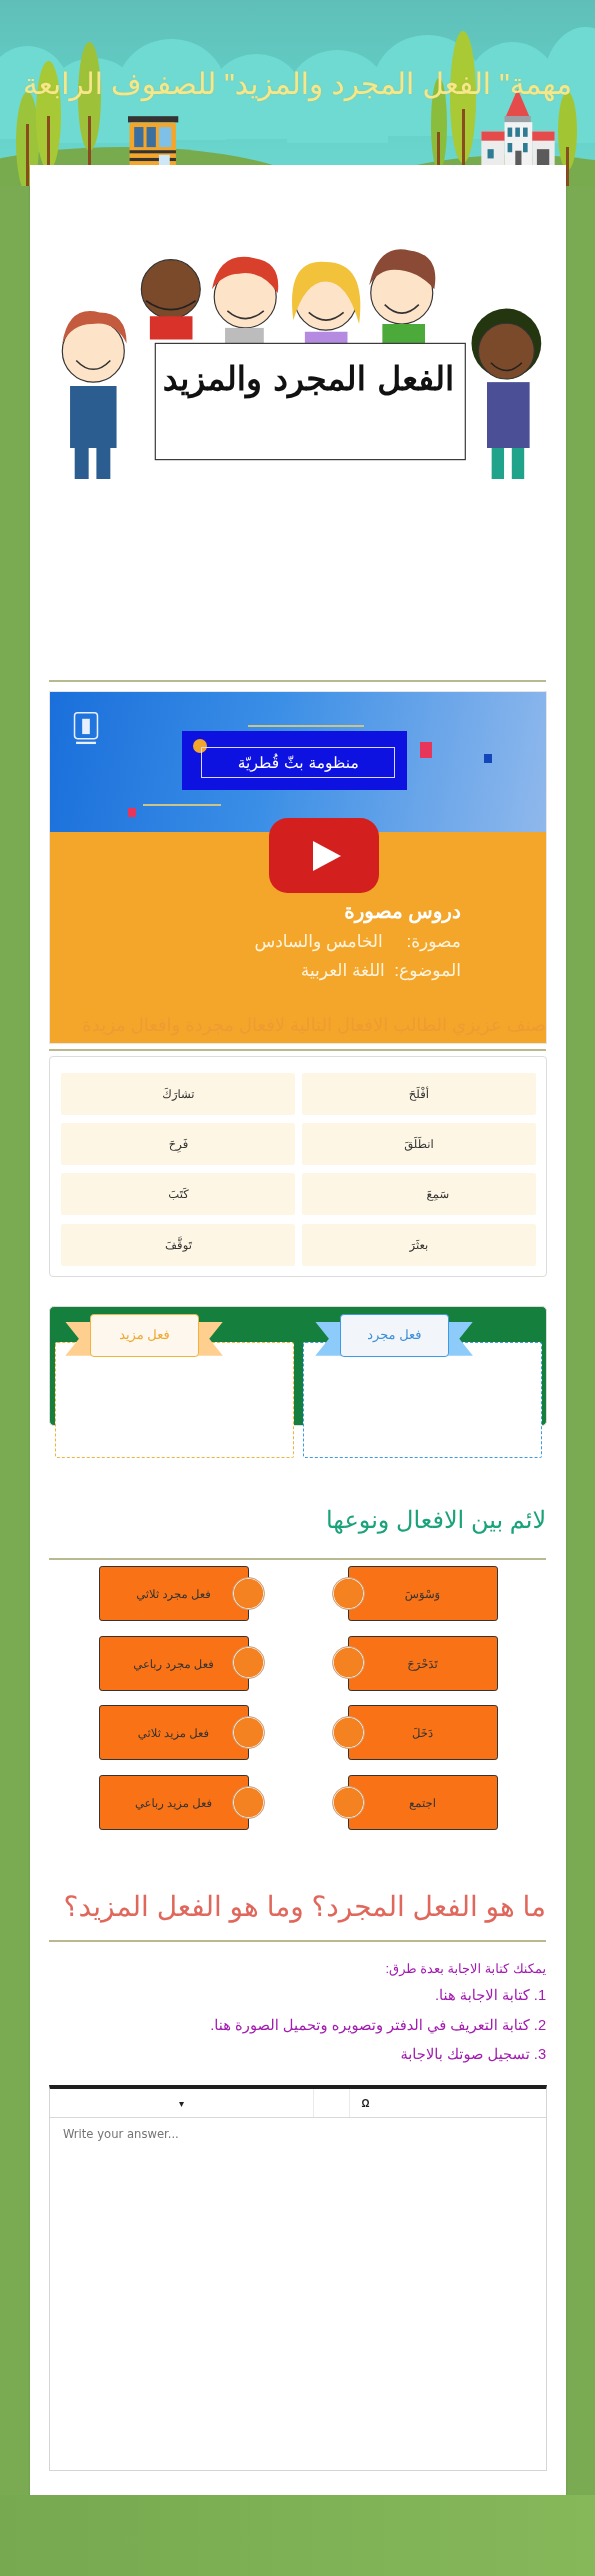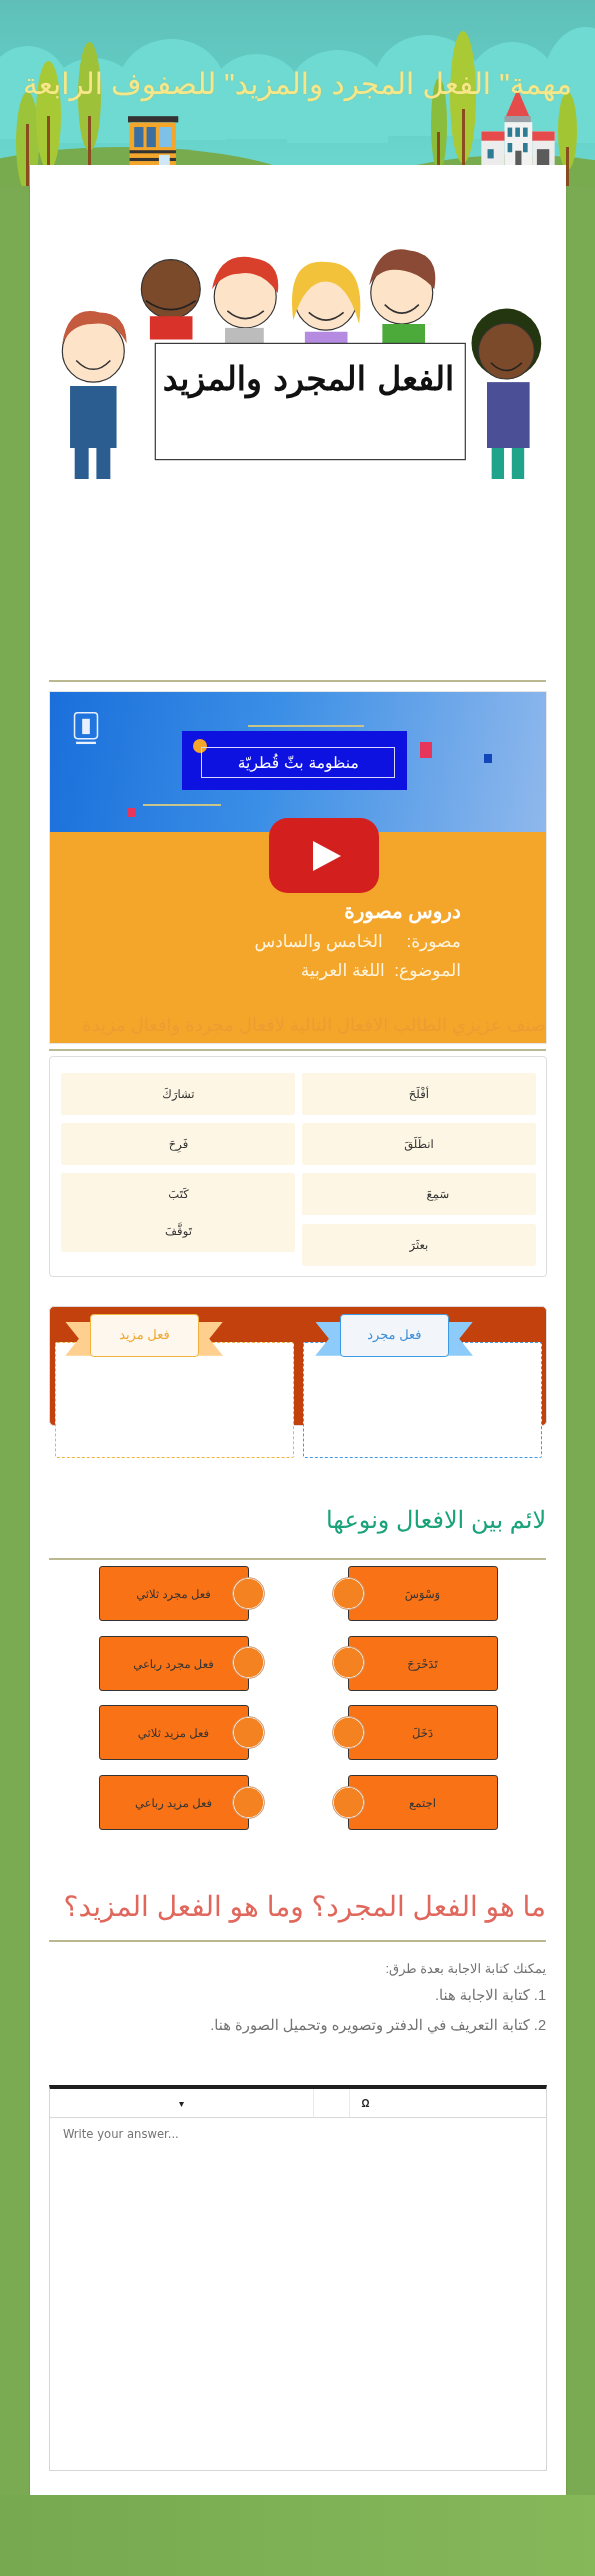--- a/index.html
+++ b/index.html
@@ -97,21 +97,21 @@
   .word-pool {
     position: absolute; left: 19.4px; top: 891px; width: 498px; height: 221px;
     border: 0.8px solid #dcdcdc; border-radius: 3.9px; background: #fff;
   }
   .word {
     position: absolute; width: 234px; height: 42px; background: #fdf6e4; border-radius: 2.3px;
     text-align: center; line-height: 42px; font-size: 11.6px; color: #333; direction: rtl;
   }
   .buckets {
     position: absolute; left: 19.4px; top: 1141px; width: 498px; height: 120px;
-    background: #c2410c; border: 0.8px solid #dcdcdc; border-radius: 5px;
+    background: #15803d; border: 0.8px solid #dcdcdc; border-radius: 5px;
   }
   .bucket { position: absolute; top: 35px; width: 249px; height: 116px; border: 1.6px dashed; border-radius: 2.3px; background: #fff; }
   .ribbon { position: absolute; top: 7px; width: 155px; height: 50px; }
   .ribbon .tail { position: absolute; top: 7.8px; width: 34px; height: 34px; }
   .ribbon .label {
     position: absolute; left: 23px; top: 0; width: 109px; height: 43px; border: 1.6px solid; border-radius: 3.9px;
     text-align: center; line-height: 40px; font-size: 13px; direction: rtl;
   }
   
   .match-title {
@@ -127,21 +127,21 @@
     position: absolute; width: 33px; height: 33px; border-radius: 50%; background: #f58220;
     border: 0.8px solid #c9a58c; box-shadow: 0 0 0 0.8px #fff inset;
   }
   
   .q-title {
     position: absolute; left: 19.4px; right: 19.4px; top: 1725px;
     direction: rtl; text-align: right; font-size: 28px; color: #e0675c;
   }
   .q-body {
     position: absolute; left: 19.4px; right: 19.4px; top: 1791px;
-    direction: rtl; text-align: right; font-size: 13px; color: #737373; line-height: 25px;
+    direction: rtl; text-align: right; font-size: 13px; color: #a21caf; line-height: 25px;
   }
   .q-body .item { font-size: 14.7px; line-height: 29.5px; }
   .editor {
     position: absolute; left: 19.4px; top: 1920px; width: 498px; height: 386px;
     border: 0.8px solid #d5d5d5; border-top: 4.7px solid #1e1e1e; background: #fff;
   }
   .editor-toolbar { height: 29px; border-bottom: 1.6px solid #d8d8d8; display: flex; }
   .tb-cell { height: 28px; border-right: 0.8px solid #eaeaea; display: flex; align-items: center; justify-content: center; font-size: 10px; color: #222; }
   .editor-area {
     padding: 9.3px 13px; font-size: 11.6px; color: #9a9a9a;
@@ -315,21 +315,21 @@
   <div class="section-divider" style="top:884px;"></div>
 
   <div class="word-pool">
     <div class="word" style="left:252px;top:15.5px;">أفْلَحَ</div>
     <div class="word" style="left:11.6px;top:15.5px;">تشارَكَ</div>
     <div class="word" style="left:252px;top:66px;">انطَلَقَ</div>
     <div class="word" style="left:11.6px;top:66px;">فَرِحَ</div>
     <div class="word" style="left:252px;top:116px;padding-left:38px;">سَمِعَ</div>
     <div class="word" style="left:11.6px;top:116px;">كَتَبَ</div>
     <div class="word" style="left:252px;top:167px;">بعثَرَ</div>
-    <div class="word" style="left:11.6px;top:153px;">تَوقَّفَ</div>
+    <div class="word" style="left:11.6px;top:167px;">تَوقَّفَ</div>
   </div>
 
   <div class="buckets">
 
     <div class="bucket" style="left:4.7px;width:239px;border-color:#f0b43c;"></div>
     <div class="ribbon" style="left:17px;">
       <div class="tail" style="left:-1.6px;background:#fecf8f;clip-path:polygon(0 0,100% 0,100% 100%,0 100%,40% 50%);"></div>
       <div class="tail" style="left:122px;background:#fecf8f;clip-path:polygon(0 0,100% 0,60% 50%,100% 100%,0 100%);"></div>
       <div class="label" style="background:#fdf7ee;border-color:#f0b43c;color:#efa830;">فعل مزيد</div>
     </div>
@@ -365,20 +365,21 @@
   <div class="match-box" style="left:69px;top:1610px;">فعل مزيد رباعي</div>
   <div class="match-dot" style="left:202px;top:1621px;"></div>
 
   <div class="q-title">ما هو الفعل المجرد؟ وما هو الفعل المزيد؟</div>
   <div class="section-divider" style="top:1775px;"></div>
 
   <div class="q-body">
     <div>يمكنك كتابة الاجابة بعدة طرق:</div>
     <div class="item">1. كتابة الاجابة هنا.</div>
     <div class="item">2. كتابة التعريف في الدفتر وتصويره وتحميل الصورة هنا.</div>
+    <div class="item">3. تسجيل صوتك بالاجابة</div>
   </div>
 
   <div class="editor">
     <div class="editor-toolbar">
       <div class="tb-cell" style="width:264px;">
         <span>▾</span>
       </div>
       <div class="tb-cell" style="width:36px;"></div>
       <div class="tb-cell" style="width:31px;border-right:none;justify-content:center;">
         <span style="font-weight:bold;">Ω</span>

